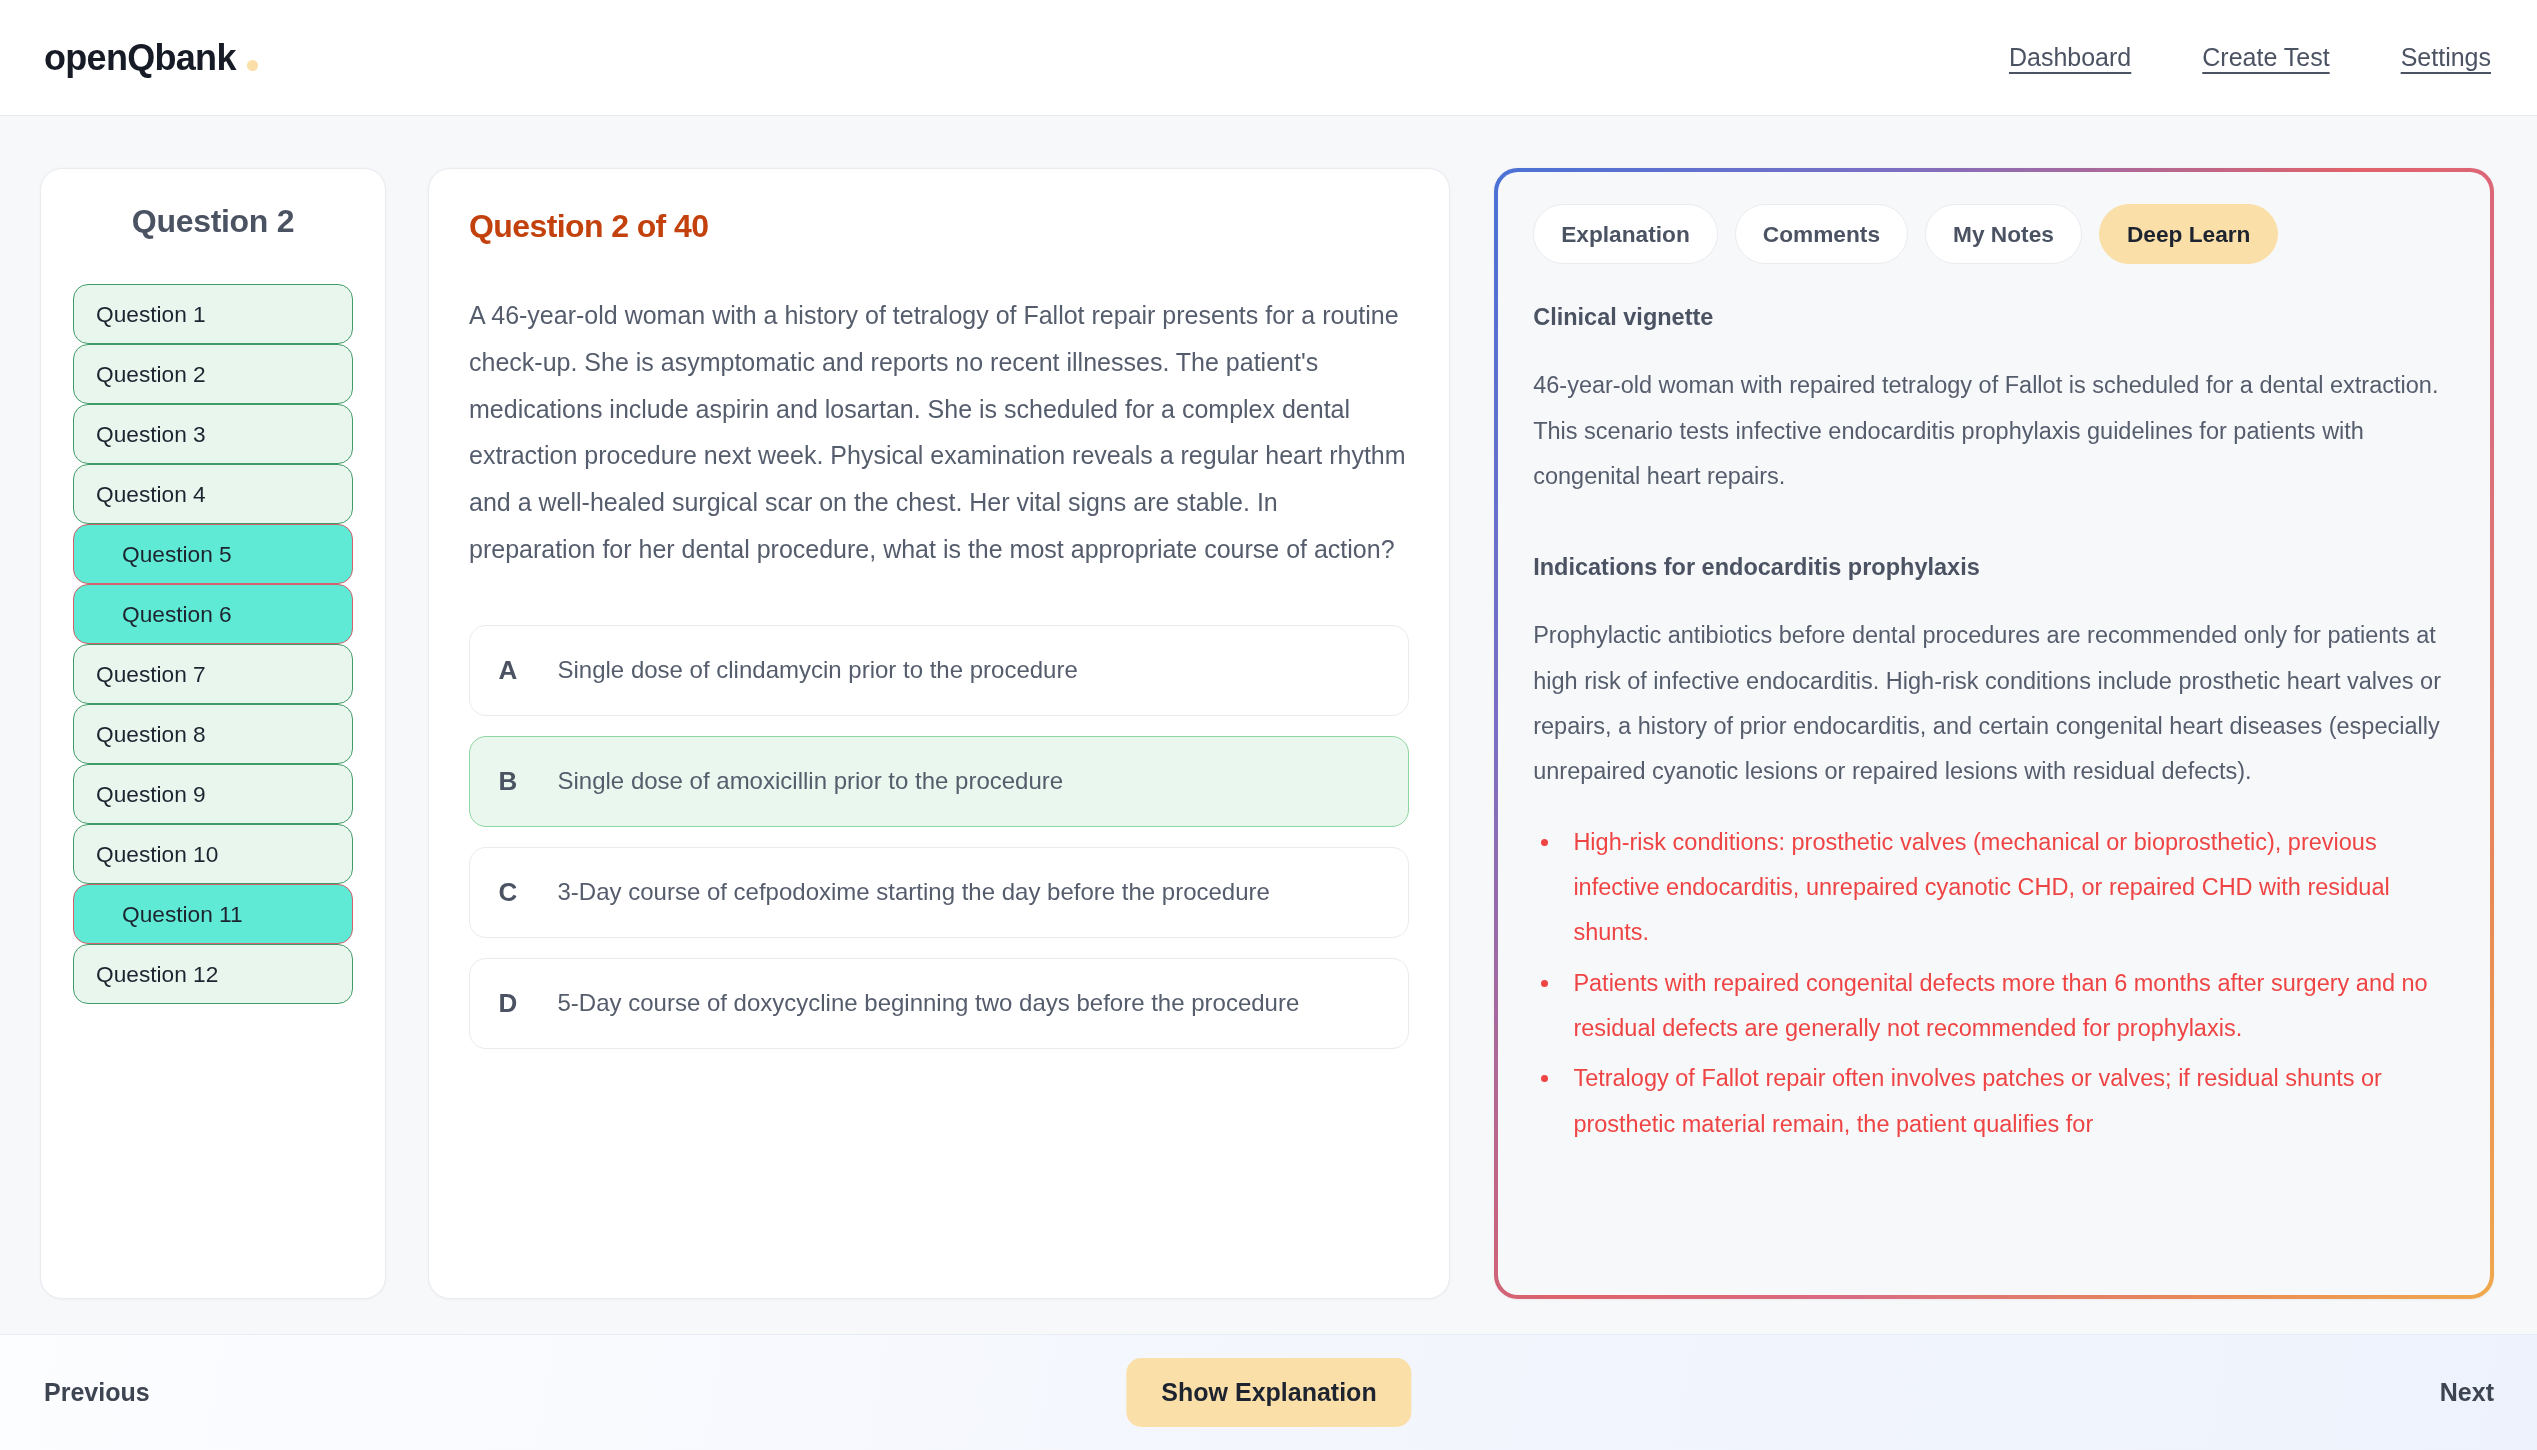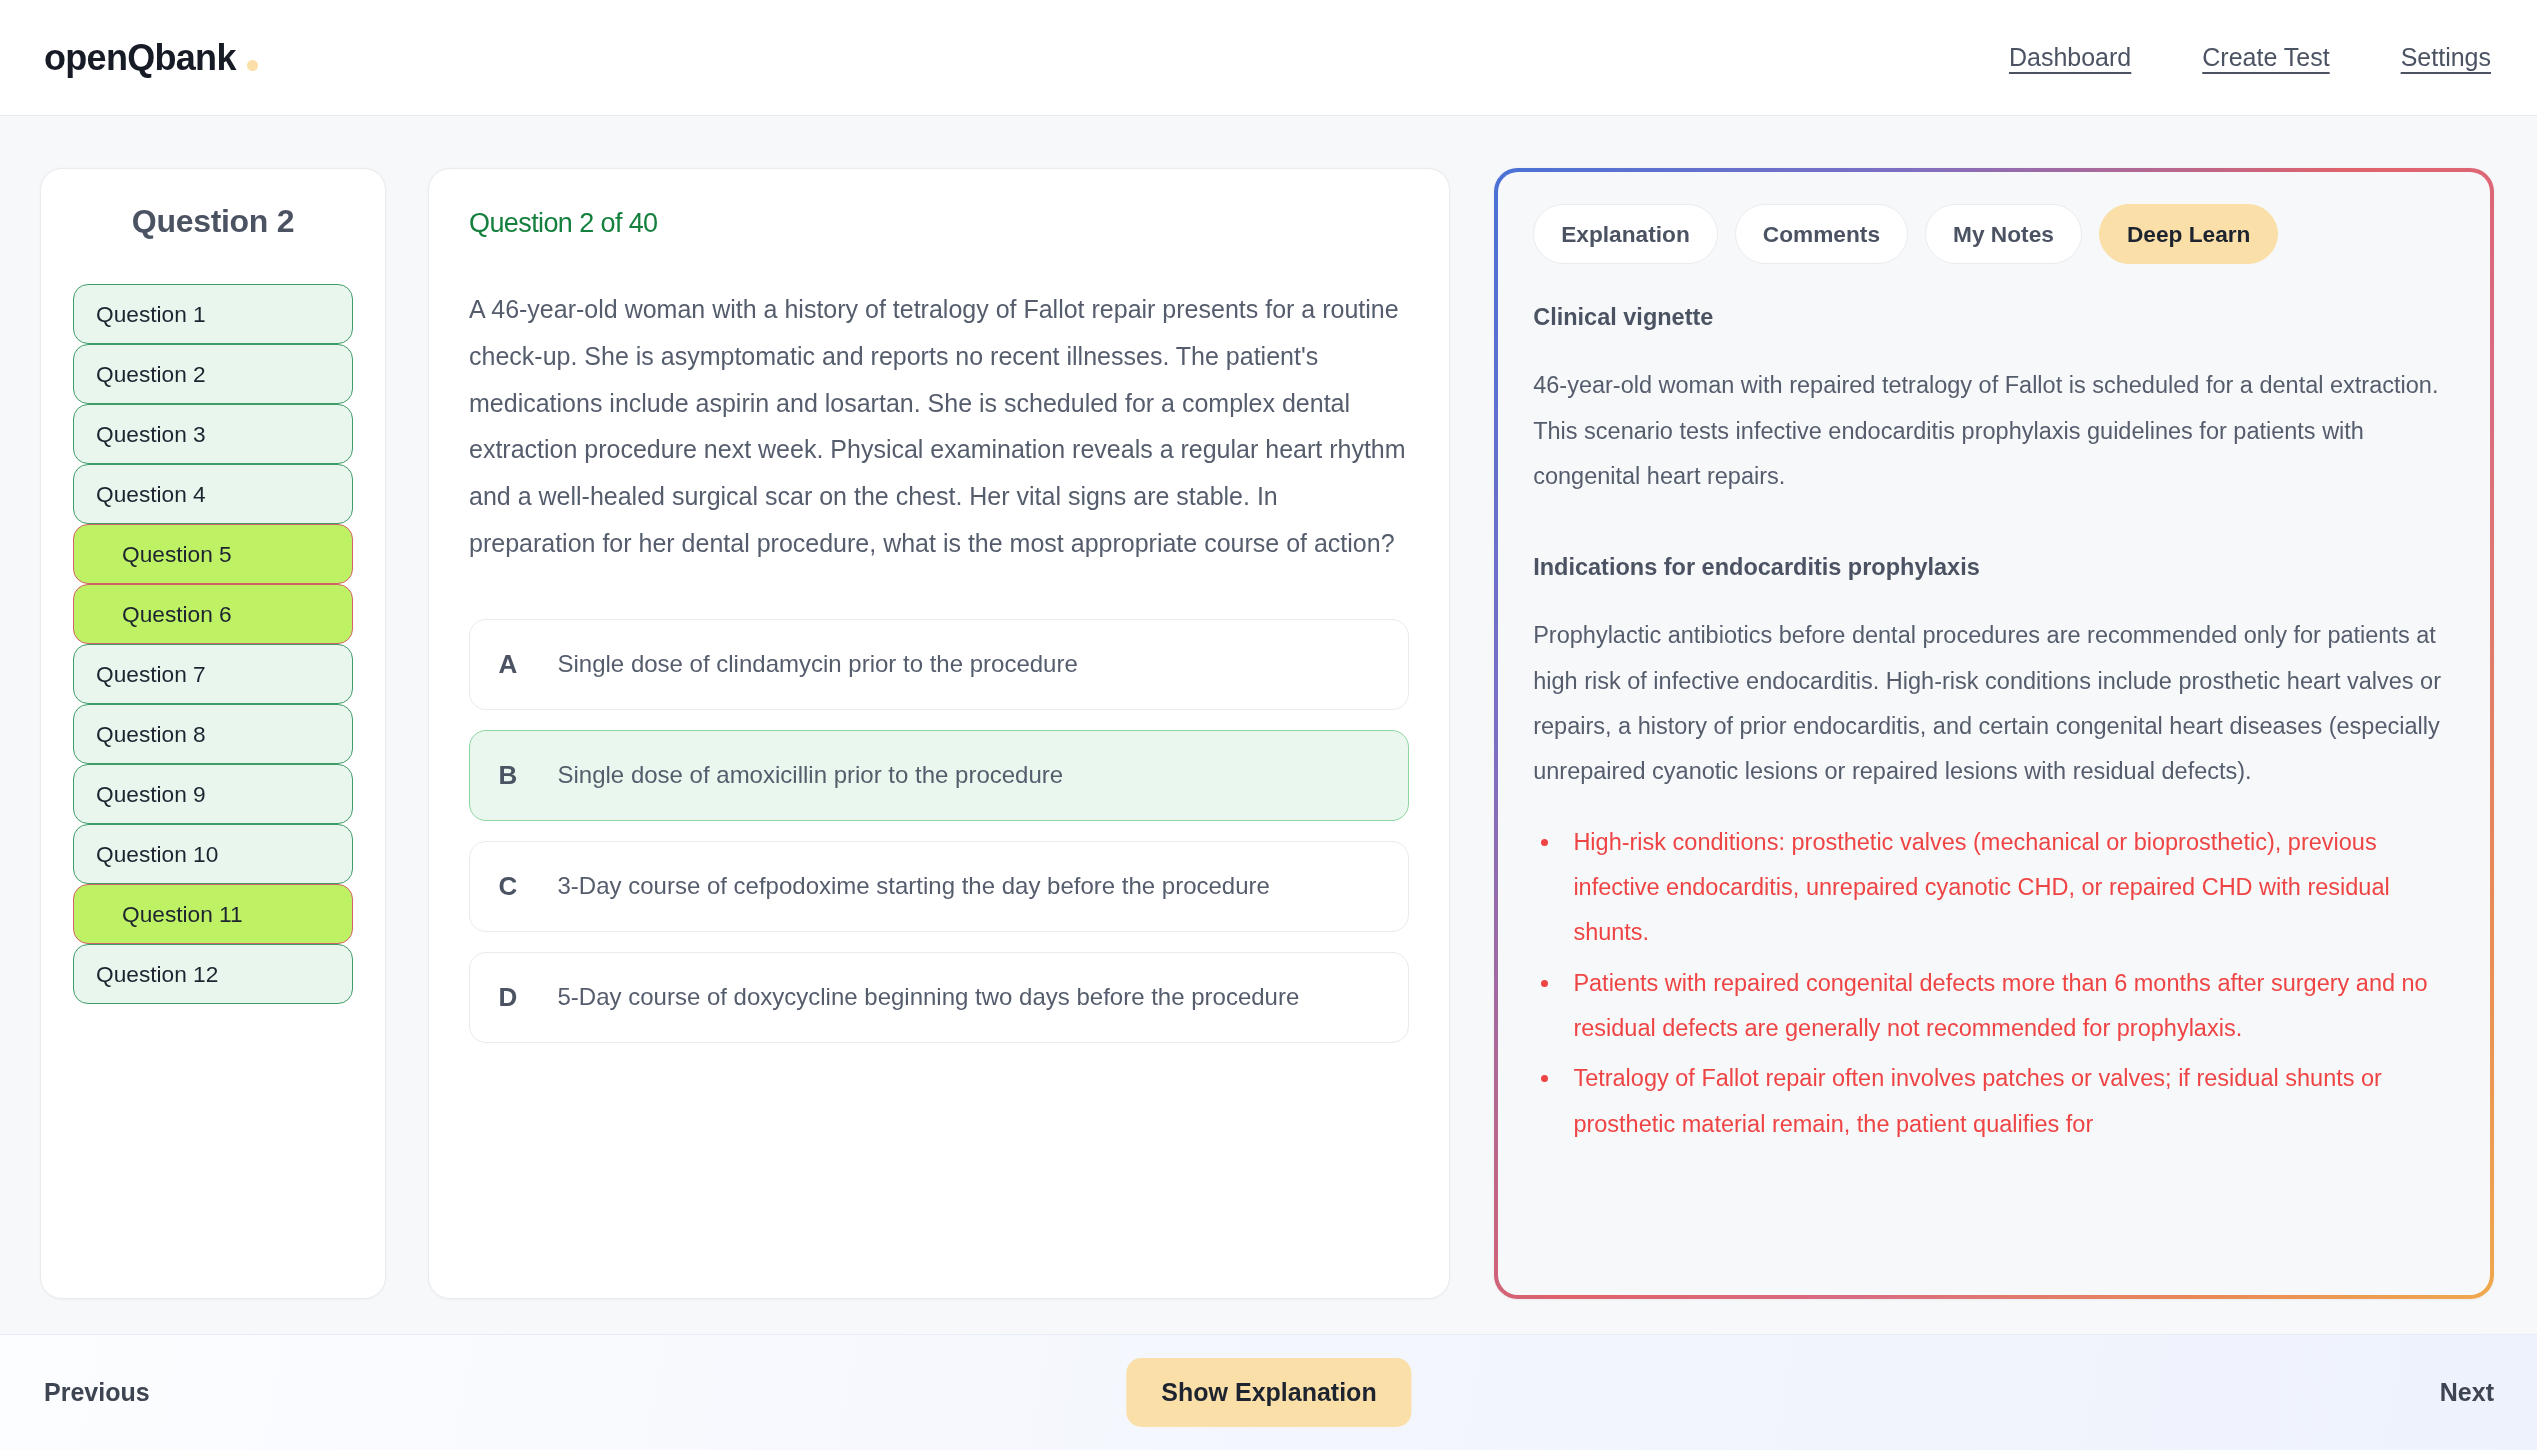--- a/index.html
+++ b/index.html
@@ -81,38 +81,38 @@
     border-radius: 15px;
     display: flex;
     align-items: center;
     padding-left: 22px;
     font-size: 22.7px;
     color: #1d2430;
     cursor: pointer;
     flex-shrink: 0;
   }
   .q-item.correct { background: #e9f6ee; border: 1.7px solid #3f9c69; }
-  .q-item.incorrect { background: #bef264; border: 1.7px solid #d4606b; padding-left: 48px; }
+  .q-item.incorrect { background: #5eead4; border: 1.7px solid #d4606b; padding-left: 48px; }
 
   
   .question-panel {
     width: 1022px;
     margin-left: 42px;
     background: #ffffff;
     border: 1.7px solid #e9ebef;
     border-radius: 22px;
     padding: 39px 40px 0 40px;
     height: 1131px;
     overflow: hidden;
     box-shadow: 0 0.8px 2.5px rgba(17,24,39,0.04);
   }
   .question-heading {
-    font-size: 27px;
-    font-weight: 400;
-    color: #15803d;
+    font-size: 32px;
+    font-weight: 700;
+    color: #c2410c;
     letter-spacing: -0.6px;
     margin-bottom: 47px;
   }
   .stem {
     font-size: 25px;
     line-height: 1.87;
     color: #555d6d;
     margin-bottom: 52px;
   }
   .options { display: flex; flex-direction: column; gap: 20px; }

